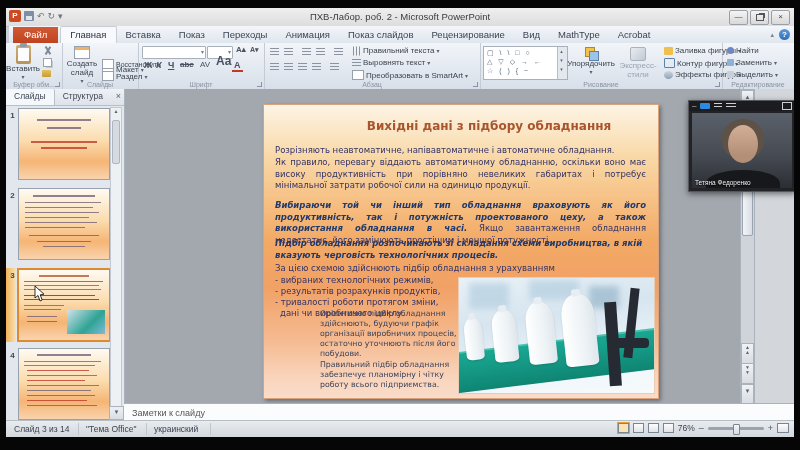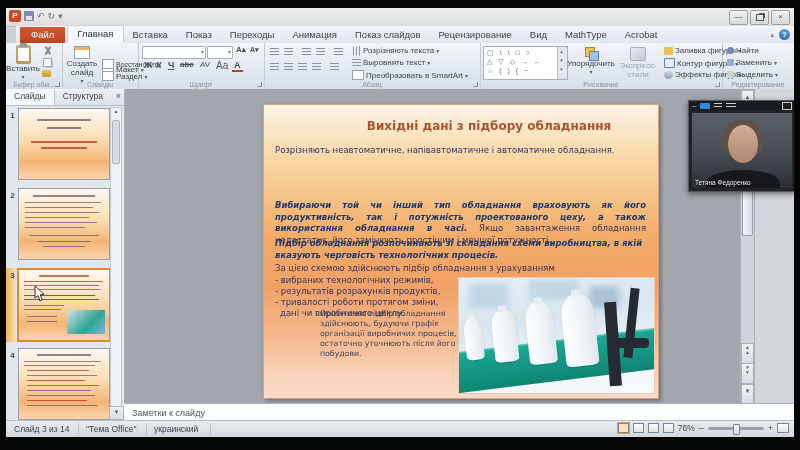--- a/index.html
+++ b/index.html
@@ -16,22 +16,22 @@
   .qbtn{font-size:9px;color:#6f7682;line-height:12px}
   .saveicon{width:10px;height:10px;background:#7d8ea6;border-radius:1px;position:relative}
   .saveicon::after{content:"";position:absolute;left:2px;bottom:1px;width:6px;height:4px;background:#dfe6ee}
   .wtitle{position:absolute;left:0;right:0;top:3px;text-align:center;font-size:9.5px;color:#3b3b3b}
   .winbtns{position:absolute;right:4px;top:2px;display:flex;gap:2px}
   .wbtn{width:17px;height:13px;background:linear-gradient(#f4f4f4,#d8d8d8);border:1px solid #9aa0a8;
     border-radius:2px;font-size:8px;color:#444;text-align:center;line-height:12px}
   .restg{width:6px;height:5px;border:1px solid #555;margin:3px auto;box-shadow:2px -2px 0 -1px #555}
 
   
-  .tabrow{position:absolute;left:10px;top:18px;right:0;height:17px;
-    background:linear-gradient(#f3f6fa,#e0e6ee);border-bottom:1px solid #c6cdd7;display:flex;align-items:flex-end}
+  .tabrow{position:absolute;left:3px;top:18px;right:0;height:17px;
+    background:linear-gradient(#f3f6fa,#e0e6ee);border-bottom:1px solid #c6cdd7;display:flex;align-items:center}
   .tab{font-size:9.5px;color:#3c4452;padding:2px 9px 3px 9px;white-space:nowrap}
   .tab.file{background:linear-gradient(#d05a35,#c0431f);color:#fff;margin:0 2px 0 4px;padding:2px 11px 3px 11px}
   .tab.active{background:#f7f9fc;border:1px solid #c6cdd7;border-bottom:1px solid #f7f9fc;border-radius:2px 2px 0 0;color:#2b3340}
   .tr-right{position:absolute;right:4px;top:3px;display:flex;gap:5px;align-items:center}
   .chev{font-size:7px;color:#7c8591}
   .help{width:11px;height:11px;border-radius:50%;background:linear-gradient(#5b9bd5,#2f6fbe);color:#fff;
     font-size:8px;font-weight:bold;text-align:center;line-height:11px}
 
   
   .ribbon{position:absolute;left:0;top:35px;right:0;height:46px;
@@ -159,20 +159,21 @@
 <div class="win">
 
   <div class="titlebar">
     <div class="qat">
       <div class="ppicon">P</div>
       <div class="saveicon"></div>
       <span class="qbtn">↶</span>
       <span class="qbtn">↻</span>
       <span class="qbtn">▾</span>
     </div>
+    <div class="wtitle">ПХВ-Лабор. роб. 2 - Microsoft PowerPoint</div>
     <div class="winbtns">
       <div class="wbtn">—</div>
       <div class="wbtn">
           <div class="restg"></div>
         </div>
       <div class="wbtn">×</div>
     </div>
   </div>
 
   <div class="tabrow">
@@ -240,40 +241,40 @@
     <div class="grp" style="left:132px;width:126px">
       <div class="combo" style="position:absolute;left:4px;top:3px;width:62px"></div>
       <div class="combo" style="position:absolute;left:69px;top:3px;width:24px"></div>
       <span class="fbtn" style="position:absolute;left:96px;top:2px;font-size:8px">A▴</span>
       <span class="fbtn" style="position:absolute;left:110px;top:3px;font-size:7px">A▾</span>
       <span class="fbtn" style="position:absolute;left:4px;top:17px">Ж</span>
       <span class="fbtn" style="position:absolute;left:16px;top:17px;font-style:italic">К</span>
       <span class="fbtn" style="position:absolute;left:28px;top:17px;text-decoration:underline">Ч</span>
       <span class="fbtn" style="position:absolute;left:40px;top:17px;text-decoration:line-through;font-weight:bold;font-size:8px">abc</span>
       <span class="fbtn" style="position:absolute;left:60px;top:17px;font-weight:normal;font-size:8px">AV</span>
-      <span class="fbtn" style="position:absolute;left:76px;top:17px;font-weight:normal;font-size:10px">Аа</span>
+      <span class="fbtn" style="position:absolute;left:76px;top:11px;font-weight:bold;font-size:12px">Аа</span>
       <span class="fbtn" style="position:absolute;left:94px;top:17px;border-bottom:2px solid #c0392b">А</span>
       <div class="glabel">Шрифт</div>
       <div class="dlg"></div>
     </div>
 
     <div class="grp" style="left:258px;width:216px">
       <div class="lineic" style="position:absolute;left:6px;top:5px"></div>
       <div class="lineic" style="position:absolute;left:20px;top:5px"></div>
       <div class="lineic" style="position:absolute;left:38px;top:5px"></div>
       <div class="lineic" style="position:absolute;left:52px;top:5px"></div>
       <div class="lineic" style="position:absolute;left:70px;top:5px"></div>
       <div class="lineic" style="position:absolute;left:6px;top:20px"></div>
       <div class="lineic" style="position:absolute;left:20px;top:20px"></div>
       <div class="lineic" style="position:absolute;left:34px;top:20px"></div>
       <div class="lineic" style="position:absolute;left:48px;top:20px"></div>
       <div class="lineic" style="position:absolute;left:66px;top:20px"></div>
       <div class="srow" style="left:88px;top:3px">
         <div class="lineic" style="transform:rotate(90deg)"></div>
-        <span>Розрізняють текста</span>
+        <span>Правильний текста</span>
           <span class="caret">▾</span>
       </div>
       <div class="srow" style="left:88px;top:15px">
         <div class="lineic"></div>
         <span>Выровнять текст</span>
           <span class="caret">▾</span>
       </div>
       <div class="srow" style="left:88px;top:27px">
         <div class="smic"></div>
         <span>Преобразовать в SmartArt</span>
@@ -402,29 +403,31 @@
 
     <div class="pscroll">
       <div style="font-size:5px;color:#5b6370;text-align:center">▲</div>
       <div class="pthumbtrack"></div>
     </div>
   </div>
 
   <div class="slide">
     <div class="stitle">Вихідні дані з підбору обладнання</div>
     <p class="sp" style="top:40px">Розрізняють неавтоматичне, напівавтоматичне і автоматичне обладнання.</p>
+    <p class="sp just" style="top:52px">Як правило, перевагу віддають автоматичному обладнанню, оскільки воно має високу продуктивність при порівняно невеликих габаритах і потребує мінімальної затрати робочої сили на одиницю продукції.</p>
     <p class="sp emph" style="top:133px">Підбір обладнання розпочинають зі складання схеми виробництва, в якій вказують черговість технологічних процесів.</p>
     <p class="sp just" style="top:95px"><span class="emph">Вибираючи той чи інший тип обладнання враховують як його продуктивність, так і потужність проектованого цеху, а також використання обладнання в часі.</span> <span>Якщо завантаження обладнання недостатнє, його замінюють простішим і меншої потужності.</span></p>
     <p class="sp" style="top:158px">За цією схемою здійснюють підбір обладнання  з урахуванням</p>
     <div class="sbul" style="top:170px">- вибраних технологічних режимів,</div>
     <div class="sbul" style="top:181px">- результатів розрахунків продуктів,</div>
     <div class="sbul" style="top:192px">- тривалості роботи протягом зміни,</div>
     <div class="sbul" style="top:203px;padding-left:5px">дані чи виробничого циклу.</div>
     <div class="noteblk">
       <p>Орієнтовно підбір обладнання здійснюють, будуючи  графік організації виробничих процесів, а остаточно уточнюють після його побудови.</p>
+      <p>Правильний підбір обладнання забезпечує планомірну і чітку роботу всього підприємства.</p>
     </div>
     <div class="photo">
       <div class="ph-blur" style="left:10px;top:5px;width:40px;height:26px"></div>
       <div class="ph-blur" style="left:70px;top:2px;width:50px;height:20px"></div>
       <div class="ph-blur" style="left:130px;top:8px;width:30px;height:22px;background:#9fbccf"></div>
       <div class="bandtop"></div>
       <div class="band"></div>
       <div class="bottle" style="left:6px;top:40px;width:18px;height:42px"></div>
       <div class="bottle" style="left:34px;top:32px;width:24px;height:52px"></div>
       <div class="bottle" style="left:68px;top:24px;width:28px;height:62px"></div>

